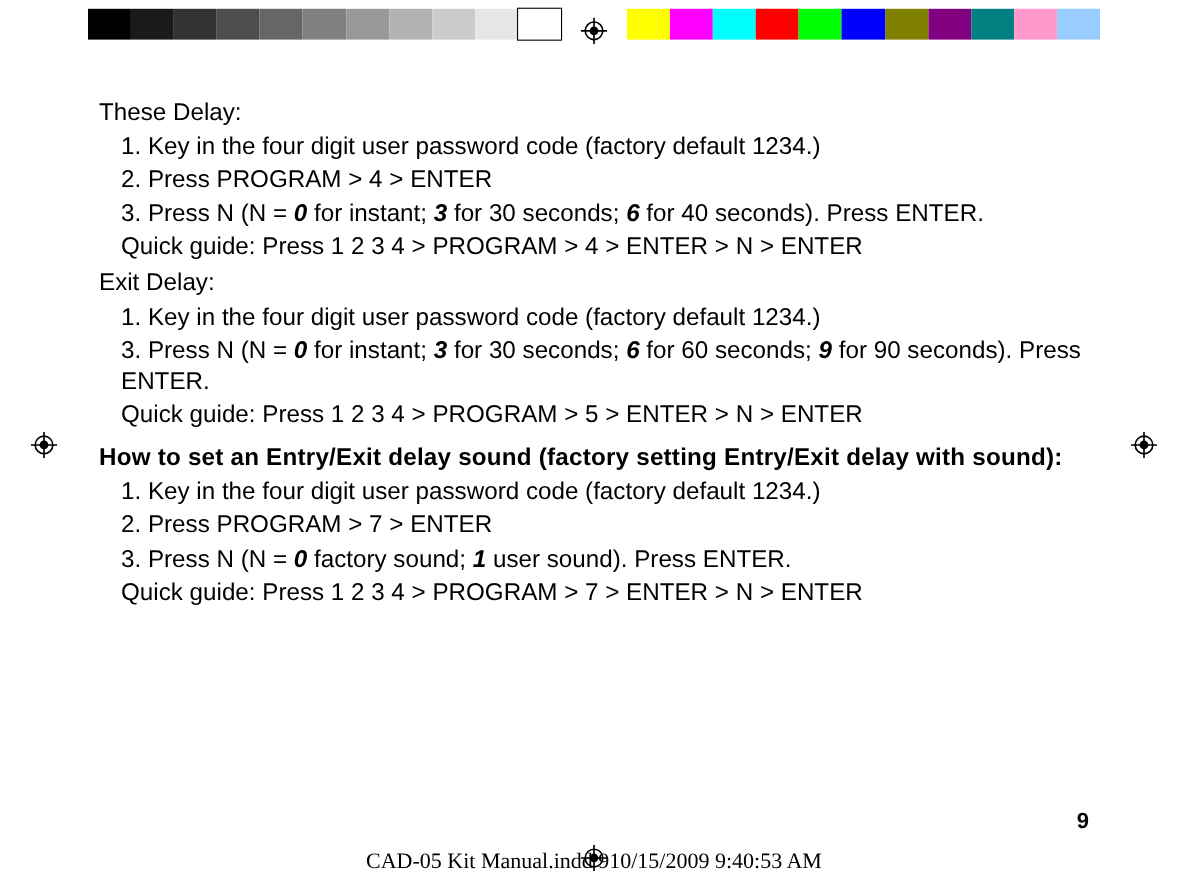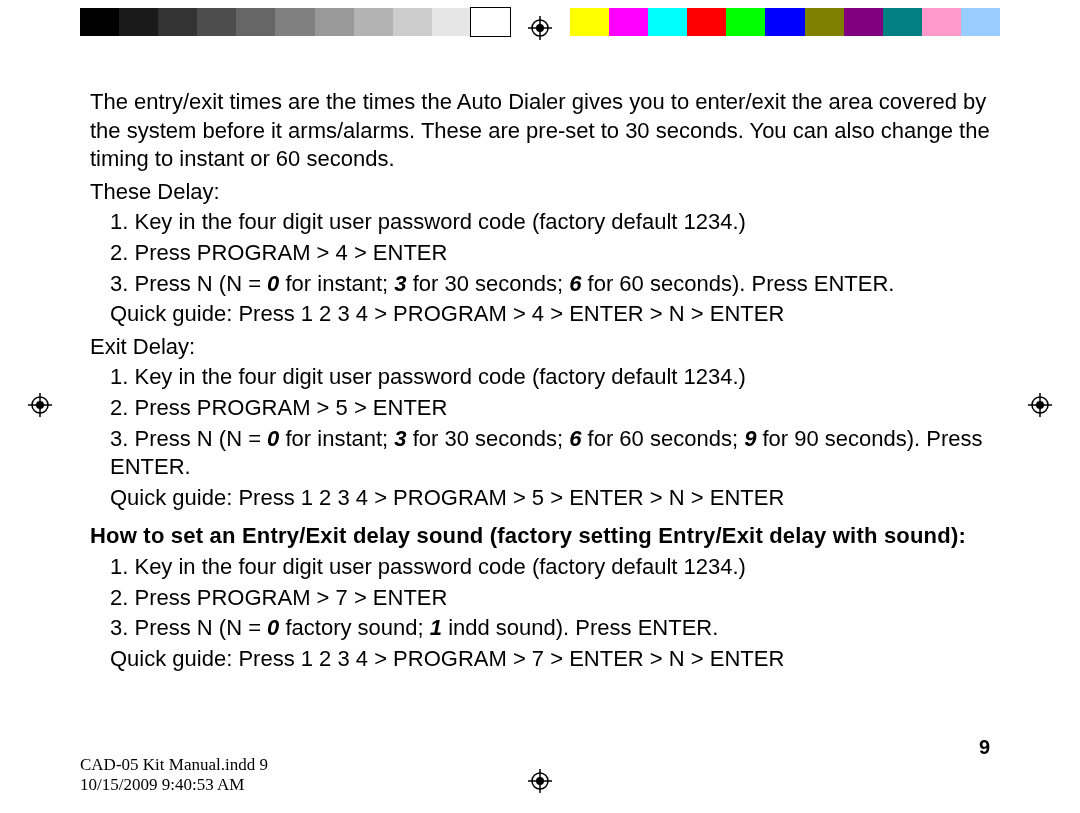--- a/index.html
+++ b/index.html
@@ -74,25 +74,24 @@
     bottom: 54px;
     font-weight: 700;
     font-size: 20px;
   }
   .footer {
     position: absolute;
     bottom: 18px;
     left: 80px;
     right: 80px;
     display: flex;
-    justify-content: flex-start;
+    justify-content: center;
     font-family: "Times New Roman", serif;
-    font-size: 17px;
+    font-size: 20px;
     color: #000;
-    flex-direction: column;
   }
   .italic { }
   .bolditalic { font-weight: 700; font-style: italic; }
 </style>
 </head>
 <body>
 
 <div class="color-bars">
   <div class="bar-group gray" id="gray-bars">
       <div style="background: rgb(0, 0, 0);"></div>
@@ -150,47 +149,45 @@
 <span class="reg-mark-bottom">
   <svg width="24" height="24" viewBox="0 0 24 24">
       <circle cx="12" cy="12" r="8" fill="none" stroke="#000" stroke-width="1.5"></circle>
       <circle cx="12" cy="12" r="4" fill="#000"></circle>
       <line x1="12" y1="0" x2="12" y2="24" stroke="#000" stroke-width="1.5"></line>
       <line x1="0" y1="12" x2="24" y2="12" stroke="#000" stroke-width="1.5"></line>
     </svg>
 </span>
 
 <div class="content">
-  <div class="p">The entry/exit times are the times the Auto Dialer gives you to enter/exit the area covered by the system before it arms/alarms. These are pre-set to 30 seconds. You can also change the timing to instant or 60 seconds.</div>
 
   <div class="p sub">These Delay:</div>
   <div class="p indent">1. Key in the four digit user password code (factory default 1234.)</div>
   <div class="p indent">2. Press PROGRAM &gt; 4 &gt; ENTER</div>
   <div class="p indent">
-    <span>3. Press </span><span class="italic">N (N = </span><span class="bolditalic">0</span><span class="italic"> for instant; </span><span class="bolditalic">3</span><span class="italic"> for 30 seconds; </span><span class="bolditalic">6</span><span class="italic"> for 60 seconds).</span><span> Press ENTER.</span>
+    <span>3. Press </span><span class="italic">N (N = </span><span class="bolditalic">0</span><span class="italic"> for instant; </span><span class="bolditalic">3</span><span class="italic"> for 30 seconds; </span><span class="bolditalic">6</span><span class="italic"> for 40 seconds).</span><span> Press ENTER.</span>
   </div>
   <div class="p indent">
     <span>Quick guide: Press 1 2 3 4 &gt; PROGRAM &gt; 4 &gt; ENTER &gt; </span><span class="italic">N</span><span> &gt; ENTER</span>
   </div>
 
   <div class="p sub">Exit Delay:</div>
   <div class="p indent">1. Key in the four digit user password code (factory default 1234.)</div>
-  <div class="p indent">2. Press PROGRAM &gt; 5 &gt; ENTER</div>
   <div class="p indent">
     <span>3. Press </span><span class="italic">N (N = </span><span class="bolditalic">0</span><span class="italic"> for instant; </span><span class="bolditalic">3</span><span class="italic"> for 30 seconds; </span><span class="bolditalic">6</span><span class="italic"> for 60 seconds; </span><span class="bolditalic">9</span><span class="italic"> for 90 seconds).</span><span> Press ENTER.</span>
   </div>
   <div class="p indent">
     <span>Quick guide: Press 1 2 3 4 &gt; PROGRAM &gt; 5 &gt; ENTER &gt; </span><span class="italic">N</span><span> &gt; ENTER</span>
   </div>
 
   <div class="h" style="margin-top:10px">How to set an Entry/Exit delay sound (factory setting Entry/Exit delay with sound):</div>
   <div class="p indent">1. Key in the four digit user password code (factory default 1234.)</div>
   <div class="p indent">2. Press PROGRAM &gt; 7 &gt; ENTER</div>
   <div class="p indent">
-    <span>3. Press </span><span class="italic">N (N = </span><span class="bolditalic">0</span><span class="italic"> factory sound; </span><span class="bolditalic">1</span><span class="italic"> indd sound).</span><span> Press ENTER.</span>
+    <span>3. Press </span><span class="italic">N (N = </span><span class="bolditalic">0</span><span class="italic"> factory sound; </span><span class="bolditalic">1</span><span class="italic"> user sound).</span><span> Press ENTER.</span>
   </div>
   <div class="p indent">
     <span>Quick guide: Press 1 2 3 4 &gt; PROGRAM &gt; 7 &gt; ENTER &gt; </span><span class="italic">N</span><span> &gt; ENTER</span>
   </div>
 </div>
 
 <div class="page-num">9</div>
 
 <div class="footer">
   <span>CAD-05 Kit Manual.indd   9</span>

